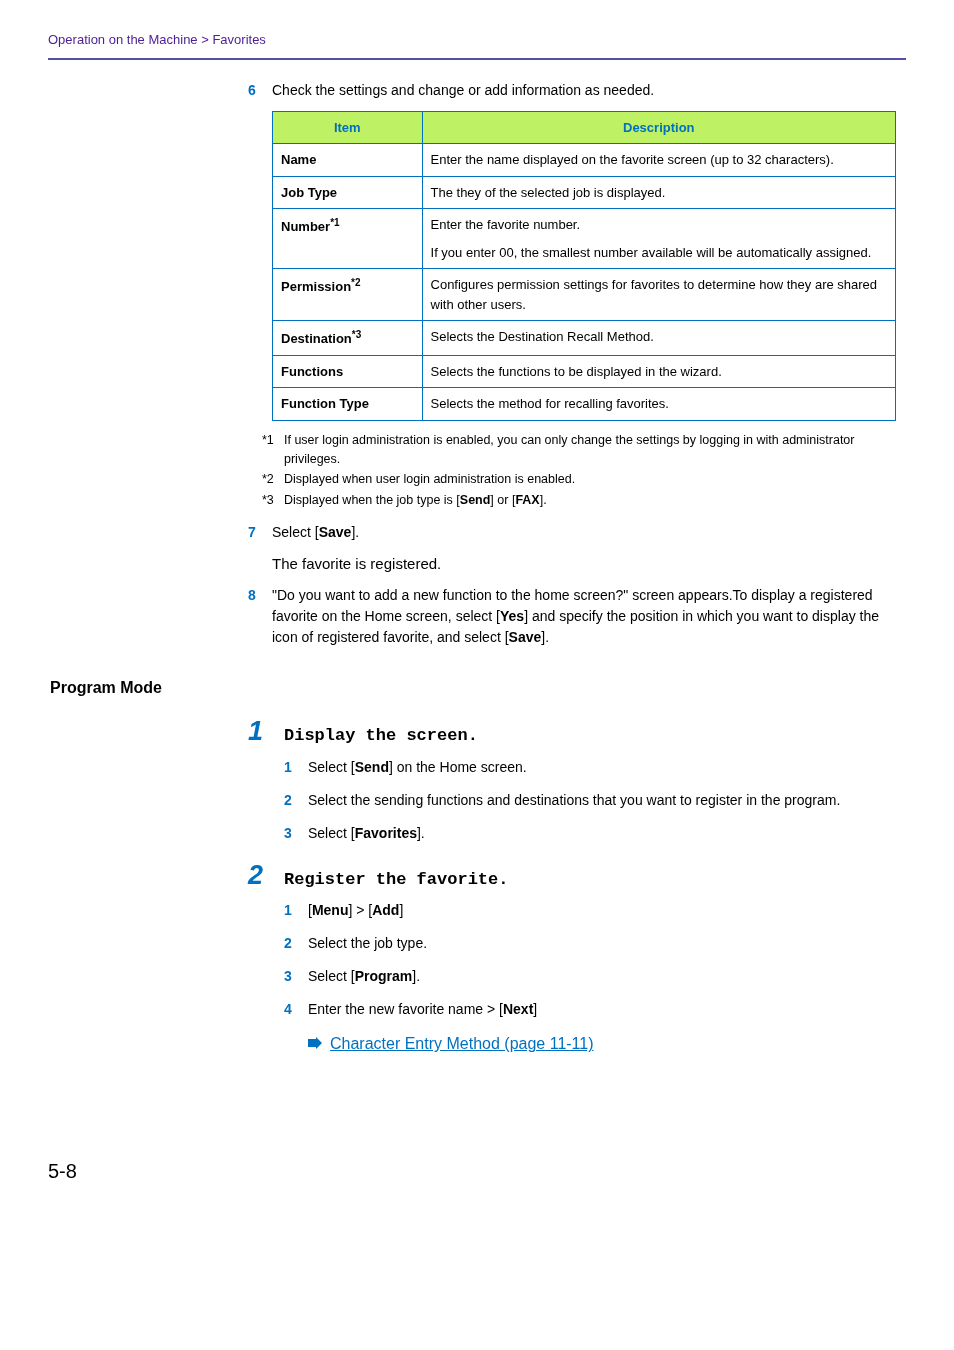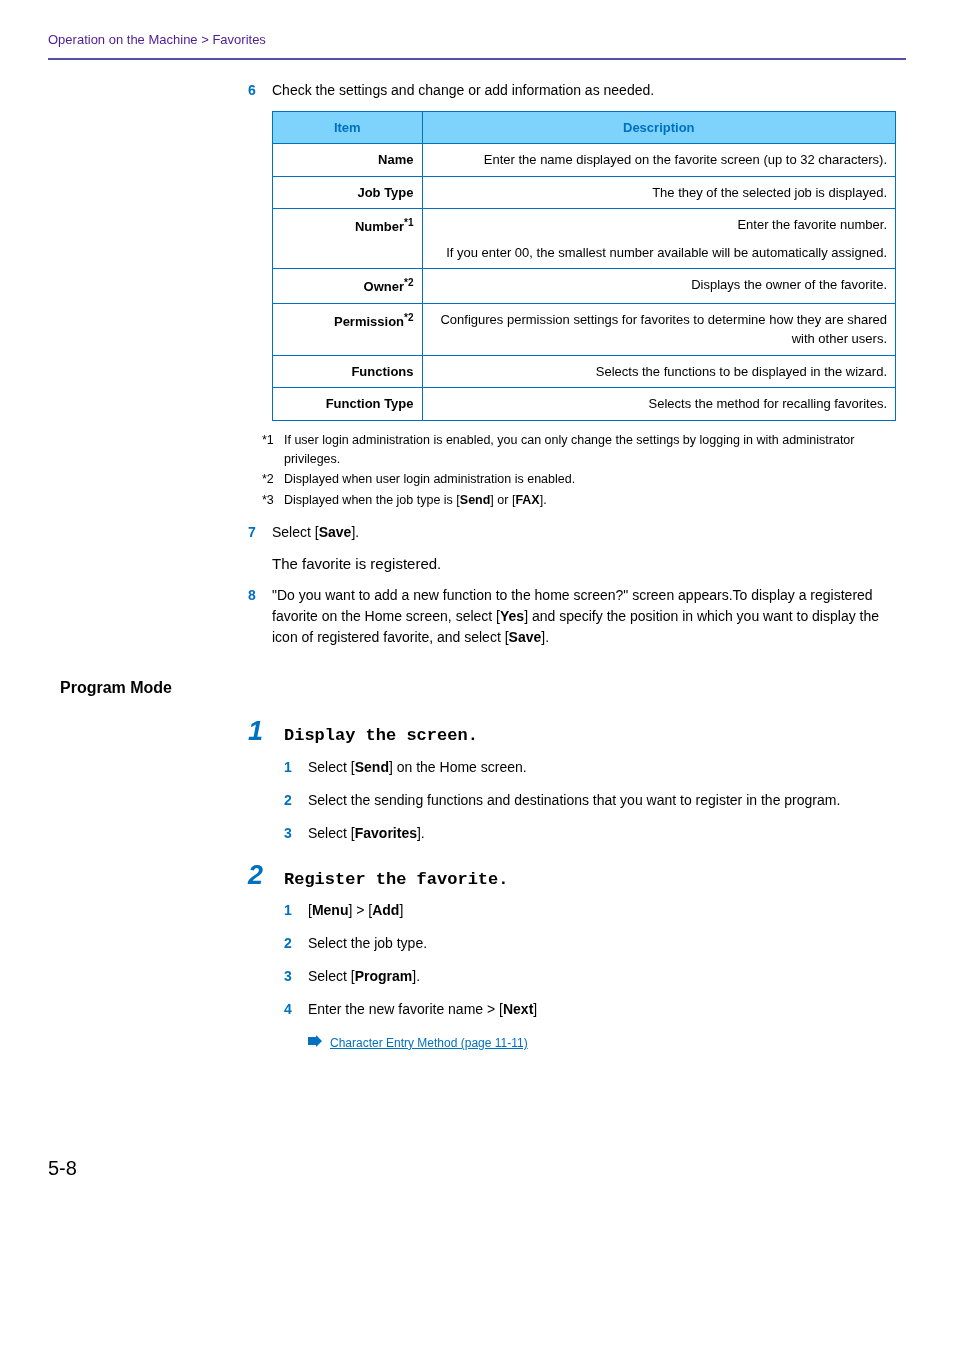--- a/index.html
+++ b/index.html
@@ -45,25 +45,25 @@
   table.item-table {
     border-collapse: collapse;
     width: 100%;
     margin: 10px 0 10px 0;
     border: 1.5px solid #0070c0;
   }
   table.item-table th, table.item-table td {
     border: 1px solid #0070c0;
     padding: 6px 8px;
     vertical-align: top;
-    text-align: right;
+    text-align: left;
     font-size: 13px;
   }
   table.item-table th {
-    background: #7dd3fc;
+    background: #bef264;
     color: #0070c0;
     font-weight: bold;
     text-align: center;
   }
   table.item-table td.item-cell {
     font-weight: bold;
     width: 24%;
   }
   .sup {
     font-size: 10px;
@@ -140,30 +140,30 @@
     margin-left: 60px;
     margin-top: 6px;
   }
   .link-arrow svg {
     width: 14px;
     height: 12px;
   }
   a.doc-link {
     color: #0070c0;
     text-decoration: underline;
-    font-size: 12px;
+    font-size: 16px;
     margin-left: 8px;
   }
   .page-number {
     text-align: left;
     font-size: 20px;
     margin-top: 100px;
   }
   .full-width {
-    margin-left: 12px;
+    margin-left: 2px;
     margin-right: 10px;
   }
 </style>
 </head>
 <body>
 
 <div class="page">
 
   <div class="breadcrumb">Operation on the Machine &gt; Favorites</div>
   <div class="hr"></div>
@@ -197,29 +197,29 @@
               </td>
             </tr>
             <tr>
               <td class="item-cell">Number<span class="sup">*1</span></td>
               <td>
                 <div>Enter the favorite number.</div>
                 <div style="margin-top: 8px;">If you enter 00, the smallest number available will be automatically assigned.</div>
               </td>
             </tr>
             <tr>
-              <td class="item-cell">Owner<span class="sup">*2</span></td>
-              <td>
-                <div>Displays the owner of the favorite.</div>
-              </td>
-            </tr>
-            <tr>
               <td class="item-cell">Permission<span class="sup">*2</span></td>
               <td>
                 <div>Configures permission settings for favorites to determine how they are shared with other users.</div>
+              </td>
+            </tr>
+            <tr>
+              <td class="item-cell">Destination<span class="sup">*3</span></td>
+              <td>
+                <div>Selects the Destination Recall Method.</div>
               </td>
             </tr>
             <tr>
               <td class="item-cell">Functions</td>
               <td>
                 <div>Selects the functions to be displayed in the wizard.</div>
               </td>
             </tr>
             <tr>
               <td class="item-cell">Function Type</td>

